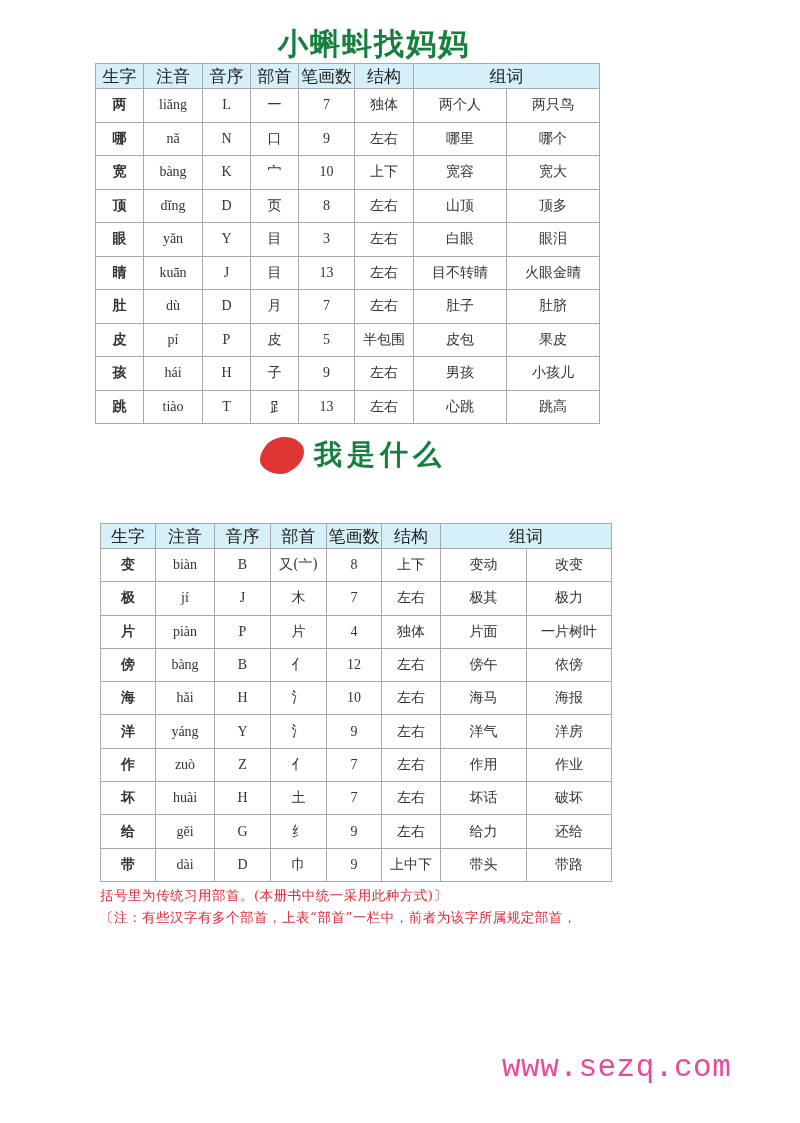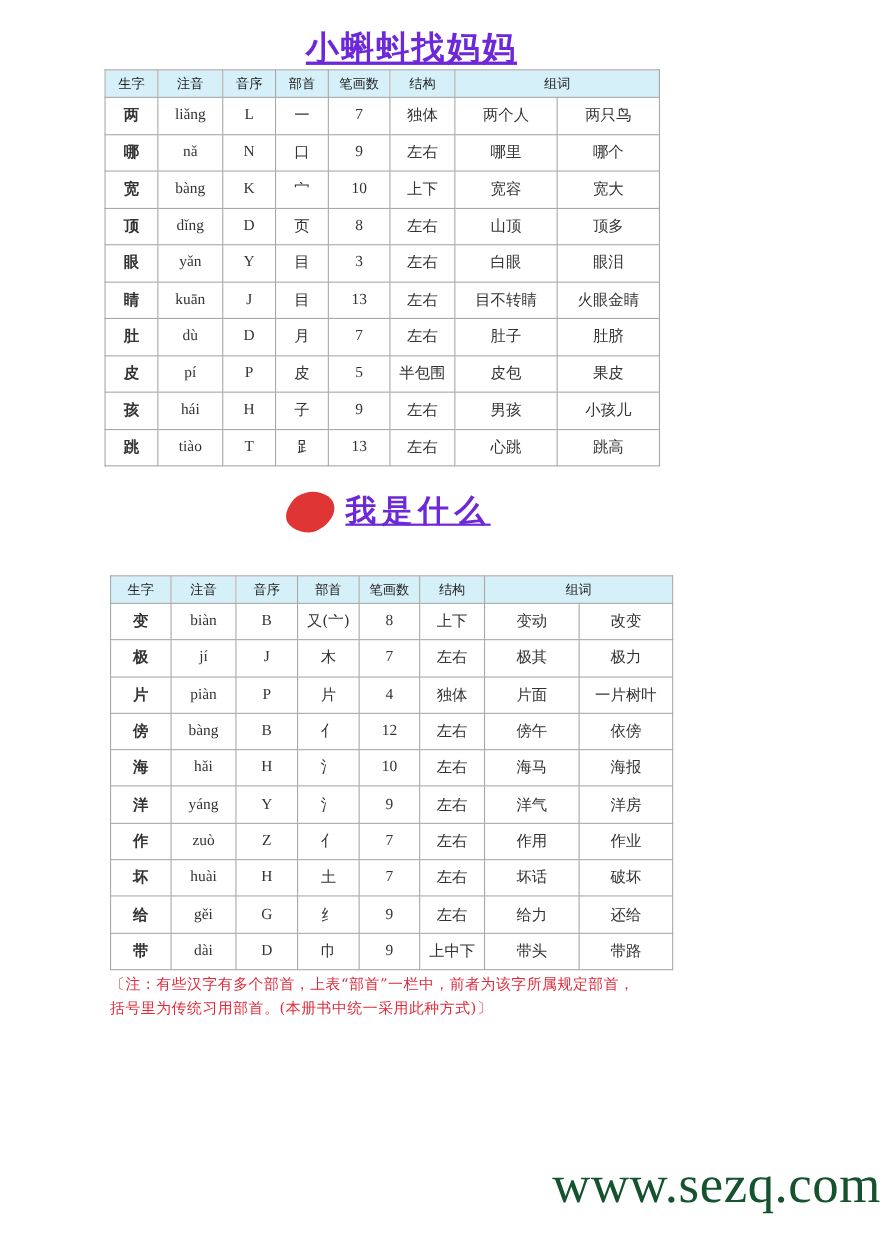--- a/index.html
+++ b/index.html
@@ -1,43 +1,43 @@
 <!DOCTYPE html>
 <html><head>
 <meta charset="utf-8">
 <style>
   html, body { margin: 0; padding: 0; background: #ffffff; }
   body { width: 800px; height: 1123px; position: relative; overflow: hidden;
          font-family: "DejaVu Sans", sans-serif; color: #222; }
   .lesson-title { position: absolute; font-family: "DejaVu Serif", serif; font-weight: bold;
-                  font-size: 30px; color: #6d28d9; letter-spacing: 2px; white-space: nowrap; text-decoration: underline; }
+                  font-size: 30px; color: #15803d; letter-spacing: 2px; white-space: nowrap; }
   #title1 { left: 278px; top: 24px; }
-  #title2-wrap { position: absolute; left: 262px; top: 446px; display: flex; align-items: center; }
+  #title2-wrap { position: absolute; left: 262px; top: 436px; display: flex; align-items: center; }
   #title2 { position: static; font-size: 28px; letter-spacing: 5px; margin-left: 12px; }
   .blob { width: 40px; height: 34px; background: #e03535;
           border-radius: 48% 52% 45% 55% / 55% 45% 55% 45%;
           box-shadow: 3px -2px 0 -1px #e03535, -3px 3px 0 -1px #e03535; }
   table.vocab { position: absolute; border-collapse: collapse; table-layout: fixed;
                 border: 1.5px solid #8a8a8a; }
   table.vocab th, table.vocab td { border: 1px solid #a9a9a9; text-align: center;
                 padding: 0; overflow: hidden; white-space: nowrap; }
-  table.vocab th { background: #d5f0f9; font-weight: normal; font-size: 12px; color: #222;
+  table.vocab th { background: #d5f0f9; font-weight: normal; font-size: 17px; color: #222;
                    height: 24px; text-align: center; }
   table.vocab td { font-size: 14px; color: #333; }
   td.char { font-size: 17px; font-weight: bold; color: #1a1a1a; }
   td.pinyin, td.order, td.strokes { font-family: Liberation Serif, serif; font-size: 15px; color: #333; }
   td.radical, td.struct, td.word { font-family: "DejaVu Serif", serif; font-size: 13px; color: #333; }
   #table1 { left: 95px; top: 63px; width: 504px; }
   #table1 td { height: 32.5px; }
   #table2 { left: 100px; top: 523px; width: 511px; }
   #table2 td { height: 32.3px; }
   .note { position: absolute; left: 100px; top: 884px; width: 520px; color: #e02a3a;
           font-family: "DejaVu Serif", serif; font-size: 13.5px; line-height: 22px; letter-spacing: 0.5px; }
-  .watermark { position: absolute; left: 502px; top: 1050px; font-family: Liberation Serif, serif;
-               font-size: 48px; color: #14532d; letter-spacing: 0.5px; }
+  .watermark { position: absolute; left: 502px; top: 1050px; font-family: Liberation Mono, monospace;
+               font-size: 31px; color: #ec4899; letter-spacing: 0.5px; }
 </style>
 </head>
 <body>
 
 <div class="lesson-title" id="title1">小蝌蚪找妈妈</div>
 
 <table class="vocab" id="table1">
   <colgroup>
     <col style="width:48px">
       <col style="width:59px">
@@ -288,17 +288,17 @@
         <td class="radical">巾</td>
         <td class="strokes">9</td>
         <td class="struct">上中下</td>
         <td class="word">带头</td>
         <td class="word">带路</td>
       </tr>
     </tbody>
 </table>
 
 <div class="note">
+  <div>括号里为传统习用部首。(本册书中统一采用此种方式)〕</div>
   <div>〔注：有些汉字有多个部首，上表“部首”一栏中，前者为该字所属规定部首，</div>
-  <div>括号里为传统习用部首。(本册书中统一采用此种方式)〕</div>
 </div>
 
 <div class="watermark">www.sezq.com</div>
 
 </body></html>

